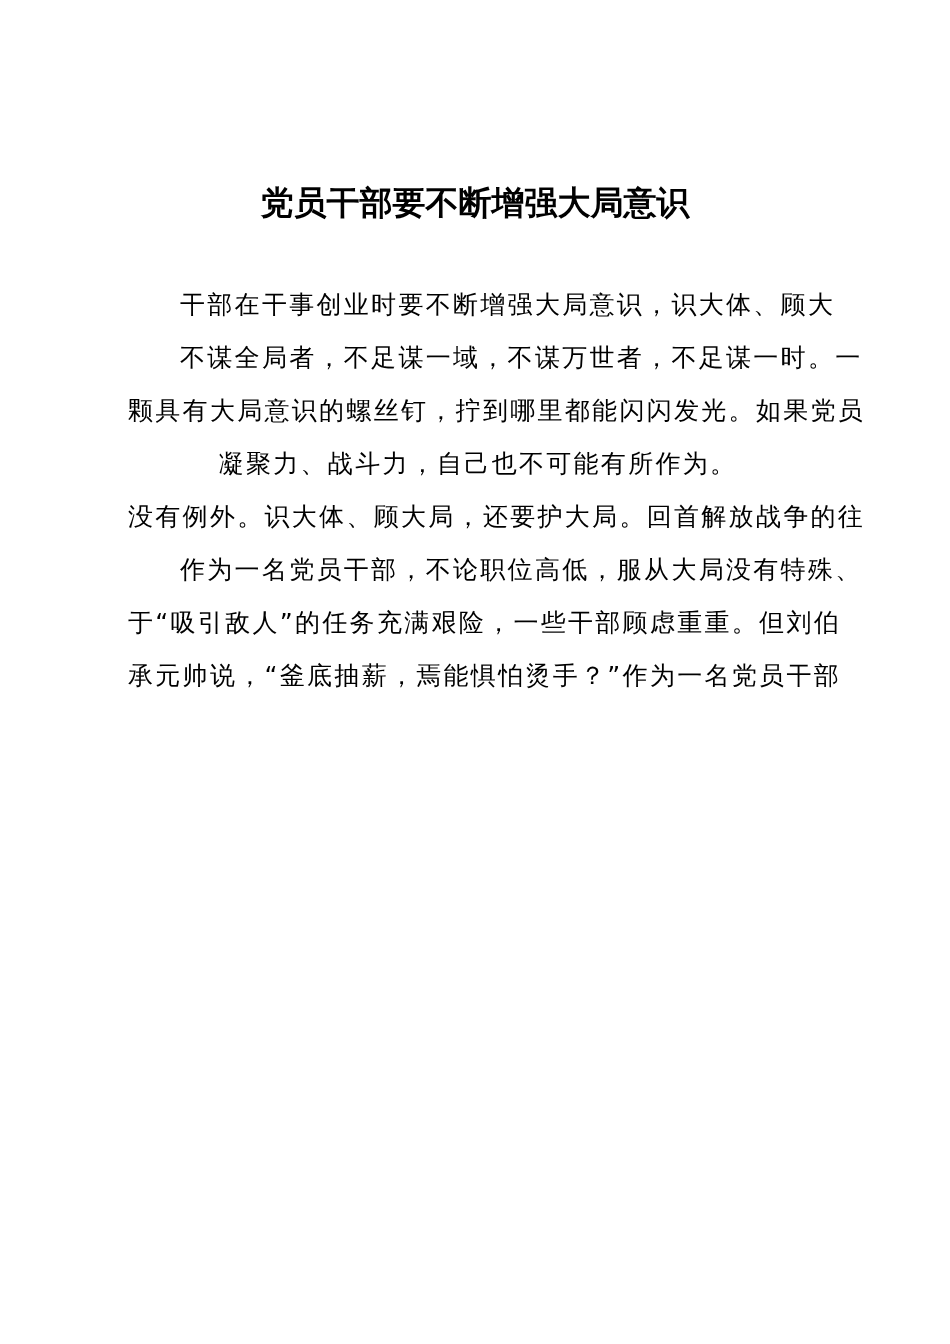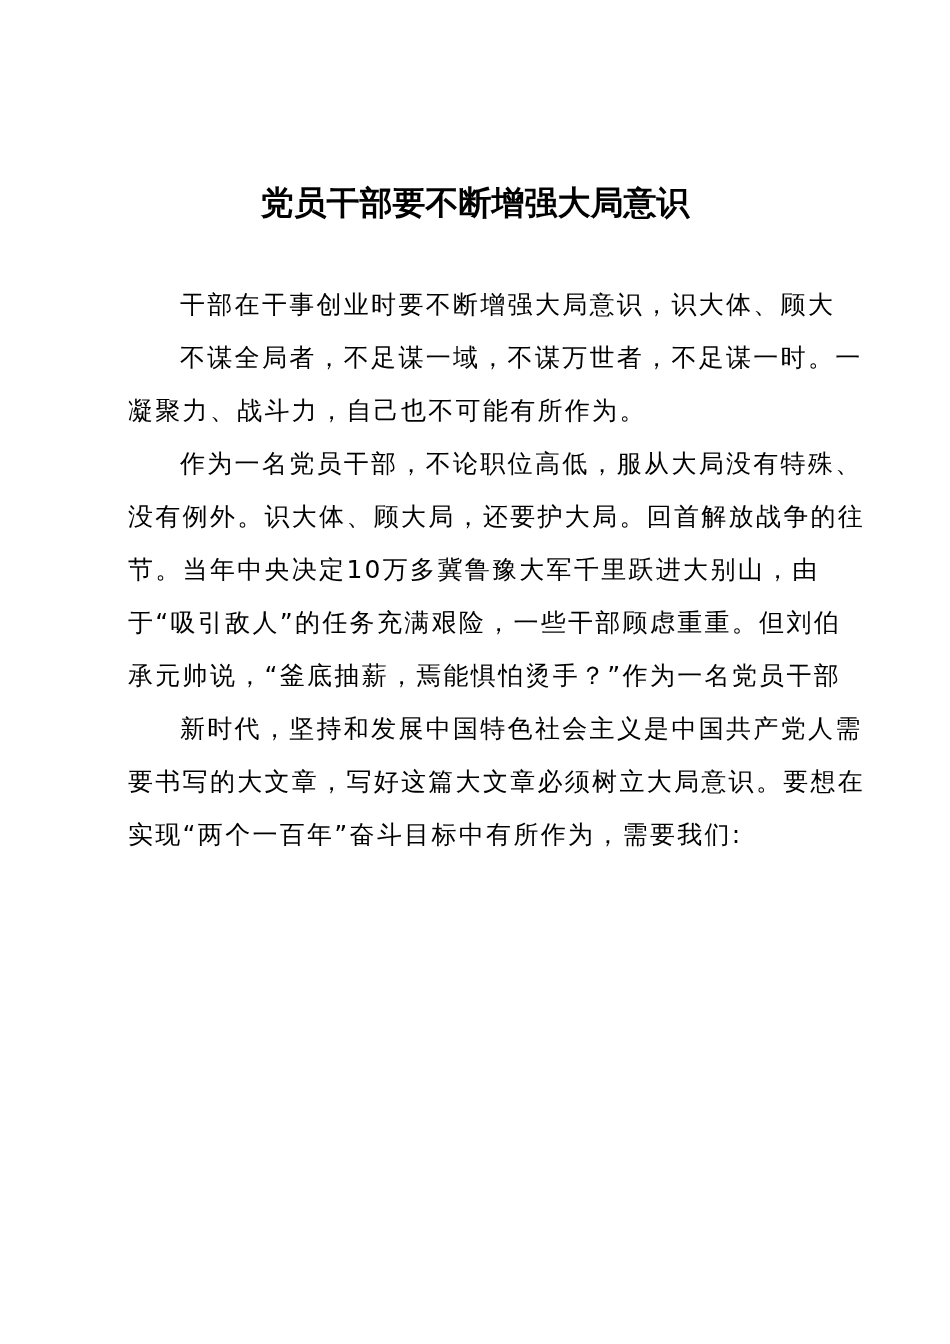--- a/index.html
+++ b/index.html
@@ -37,20 +37,21 @@
     }
     .body {
       position: absolute;
       left: 128px;
       top: 285px;
       width: 700px;
     }
     .para {
       margin: 0;
       padding: 0;
+      text-align: center;
     }
     .line {
       display: block;
       height: 53px;
       line-height: 40px;
       font-size: 25px;
       white-space: nowrap;
       letter-spacing: 2.3px;
       font-family: "DejaVu Sans", "Liberation Sans", sans-serif;
       font-weight: normal;
@@ -65,30 +66,25 @@
 <div class="page">
   <div class="title">党员干部要不断增强大局意识</div>
 
   <div class="body">
     <div class="para">
       <span class="line indent">干部在干事创业时要不断增强大局意识，识大体、顾大</span>
     </div>
 
     <div class="para">
       <span class="line indent">不谋全局者，不足谋一域，不谋万世者，不足谋一时。一</span>
+      <span class="line">颗具有大局意识的螺丝钉，拧到哪里都能闪闪发光。如果党员</span>
       <span class="line">凝聚力、战斗力，自己也不可能有所作为。</span>
     </div>
 
     <div class="para">
+      <span class="line">没有例外。识大体、顾大局，还要护大局。回首解放战争的往</span>
       <span class="line indent">作为一名党员干部，不论职位高低，服从大局没有特殊、</span>
-      <span class="line">没有例外。识大体、顾大局，还要护大局。回首解放战争的往</span>
-      <span class="line">节。当年中央决定10万多冀鲁豫大军千里跃进大别山，由</span>
       <span class="line">于“吸引敌人”的任务充满艰险，一些干部顾虑重重。但刘伯</span>
       <span class="line">承元帅说，“釜底抽薪，焉能惧怕烫手？”作为一名党员干部</span>
     </div>
 
-    <div class="para">
-      <span class="line indent">新时代，坚持和发展中国特色社会主义是中国共产党人需</span>
-      <span class="line">要书写的大文章，写好这篇大文章必须树立大局意识。要想在</span>
-      <span class="line">实现“两个一百年”奋斗目标中有所作为，需要我们:</span>
-    </div>
   </div>
 </div>
 
 </body></html>

